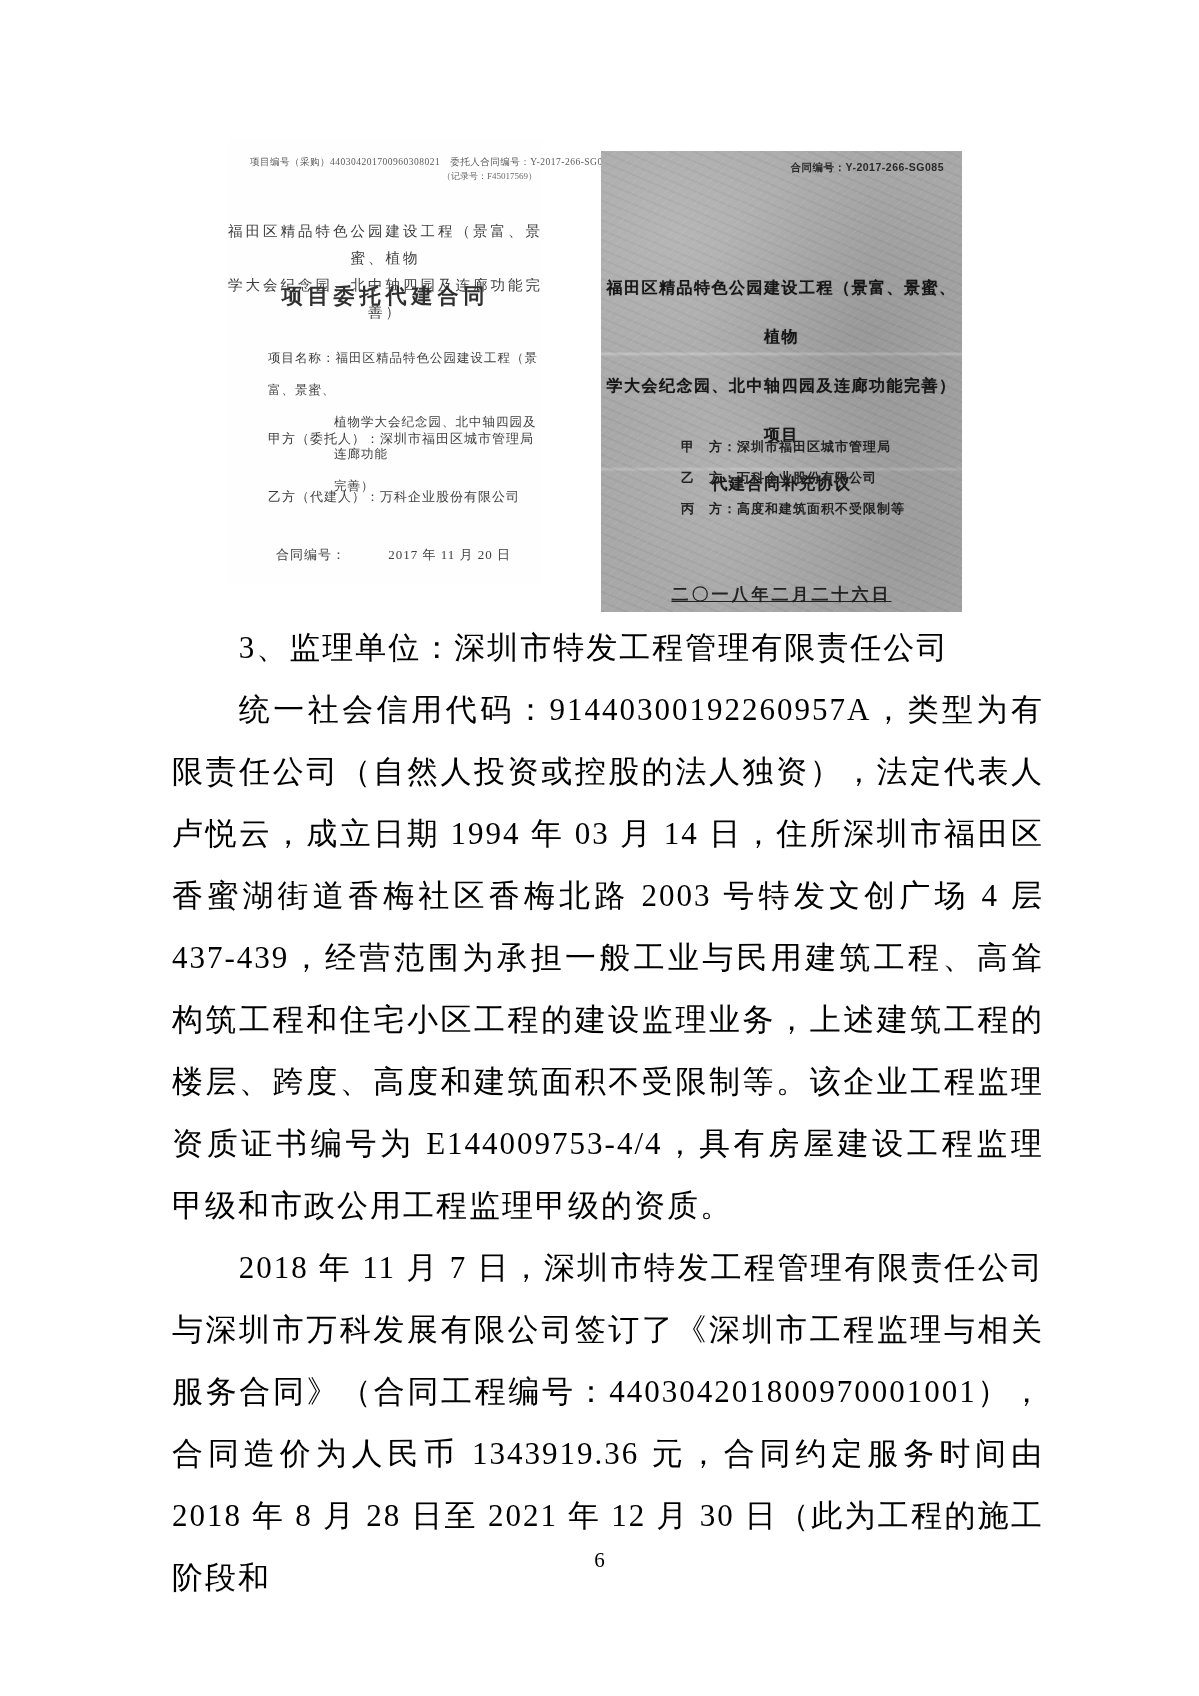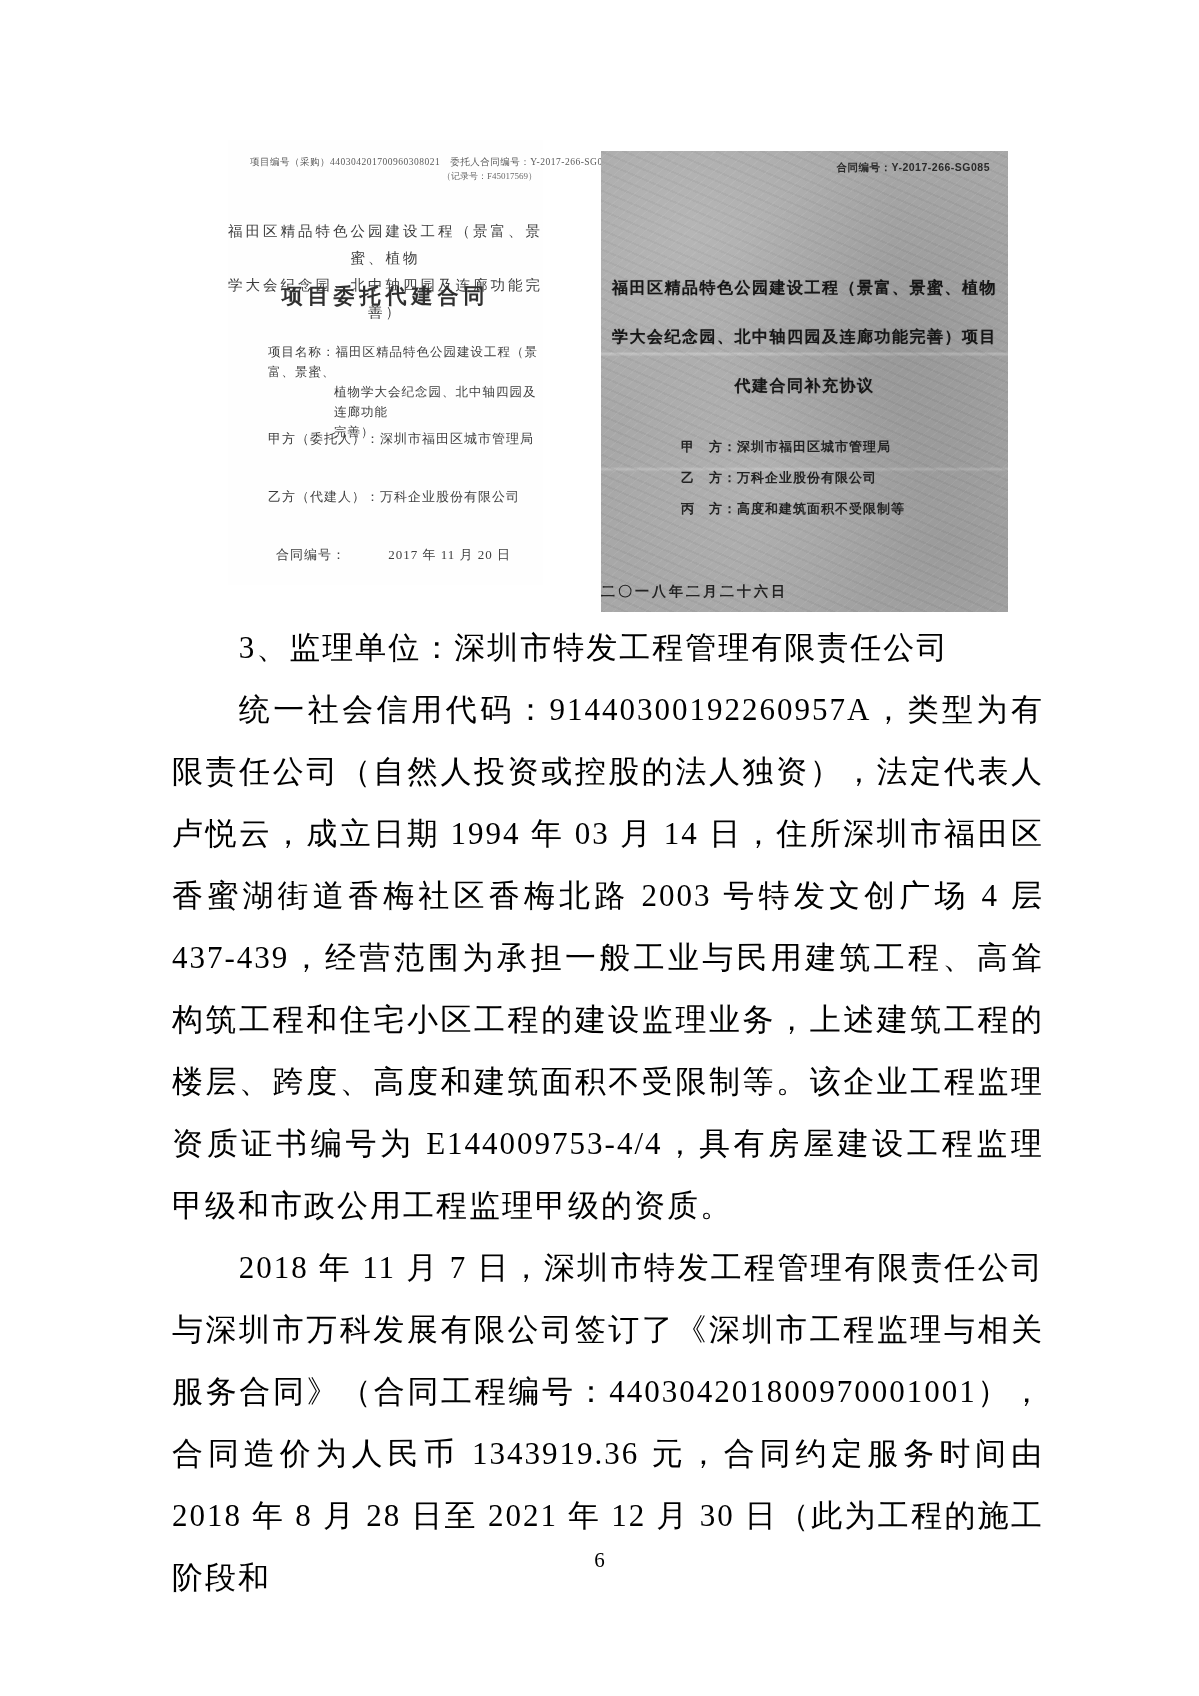--- a/index.html
+++ b/index.html
@@ -35,30 +35,30 @@
     text-align:center;font-size:14.5px;line-height:27px;letter-spacing:3px;
     color:#3c3c3c;
   }
   .scan-left .sl-subtitle{
     position:absolute;top:142px;left:0;right:0;
     text-align:center;font-size:21px;letter-spacing:5px;color:#2f2f2f;
     font-weight:600;
   }
   .scan-left .sl-project{
     position:absolute;top:202px;left:40px;right:4px;
-    font-size:12.5px;line-height:20px;letter-spacing:1px;color:#3e3e3e;
+    font-size:12.5px;line-height:32px;letter-spacing:1px;color:#3e3e3e;
   }
   .scan-left .sl-project .hang{padding-left:66px;}
   .scan-left .sl-party-a{position:absolute;top:290px;left:40px;font-size:13px;letter-spacing:1px;color:#3e3e3e;white-space:nowrap;}
   .scan-left .sl-party-b{position:absolute;top:348px;left:40px;font-size:13px;letter-spacing:1px;color:#3e3e3e;white-space:nowrap;}
   .scan-left .sl-date{position:absolute;top:406px;left:48px;font-size:13px;letter-spacing:1px;color:#3e3e3e;white-space:nowrap;}
   .scan-left .sl-date .val{margin-left:38px;}
 
   .scan-right{
-    position:absolute;left:601px;top:151px;width:407px;height:461px;
+    position:absolute;left:601px;top:151px;width:361px;height:461px;
     background-color:#a8a8a8;
     background-image:
       radial-gradient(circle at 22% 18%, rgba(255,255,255,.16), transparent 42%),
       radial-gradient(circle at 75% 40%, rgba(0,0,0,.09), transparent 46%),
       radial-gradient(circle at 40% 72%, rgba(255,255,255,.12), transparent 38%),
       radial-gradient(circle at 85% 85%, rgba(0,0,0,.08), transparent 40%),
       repeating-linear-gradient(23deg, rgba(0,0,0,.045) 0 2px, transparent 2px 9px),
       repeating-linear-gradient(-41deg, rgba(255,255,255,.06) 0 1px, transparent 1px 7px),
       linear-gradient(180deg, transparent 43.5%, rgba(255,255,255,.28) 44%, transparent 44.6%),
       linear-gradient(180deg, transparent 68.5%, rgba(255,255,255,.22) 69%, transparent 69.6%);
@@ -75,21 +75,21 @@
     font-weight:700;color:#161616;
     text-shadow:0 0 1px rgba(0,0,0,.35);
   }
   .scan-right .sr-parties{
     position:absolute;top:280px;left:80px;
     font-size:13px;line-height:31px;letter-spacing:1px;color:#222;
     font-weight:600;white-space:nowrap;
   }
   .scan-right .sr-date{
     position:absolute;top:432px;left:0;right:0;
-    font-size:14px;letter-spacing:3px;font-weight:600;color:#222;
+    text-align:center;font-size:17px;letter-spacing:3px;font-weight:600;color:#222;text-decoration:underline;
   }
 
   
   .body-text{
     position:absolute;left:172px;top:617px;width:872px;
     font-size:31px;line-height:62px;letter-spacing:2px;
     text-align:justify;color:#000;
   }
   .body-text p{margin:0;text-indent:2.15em;}
 

